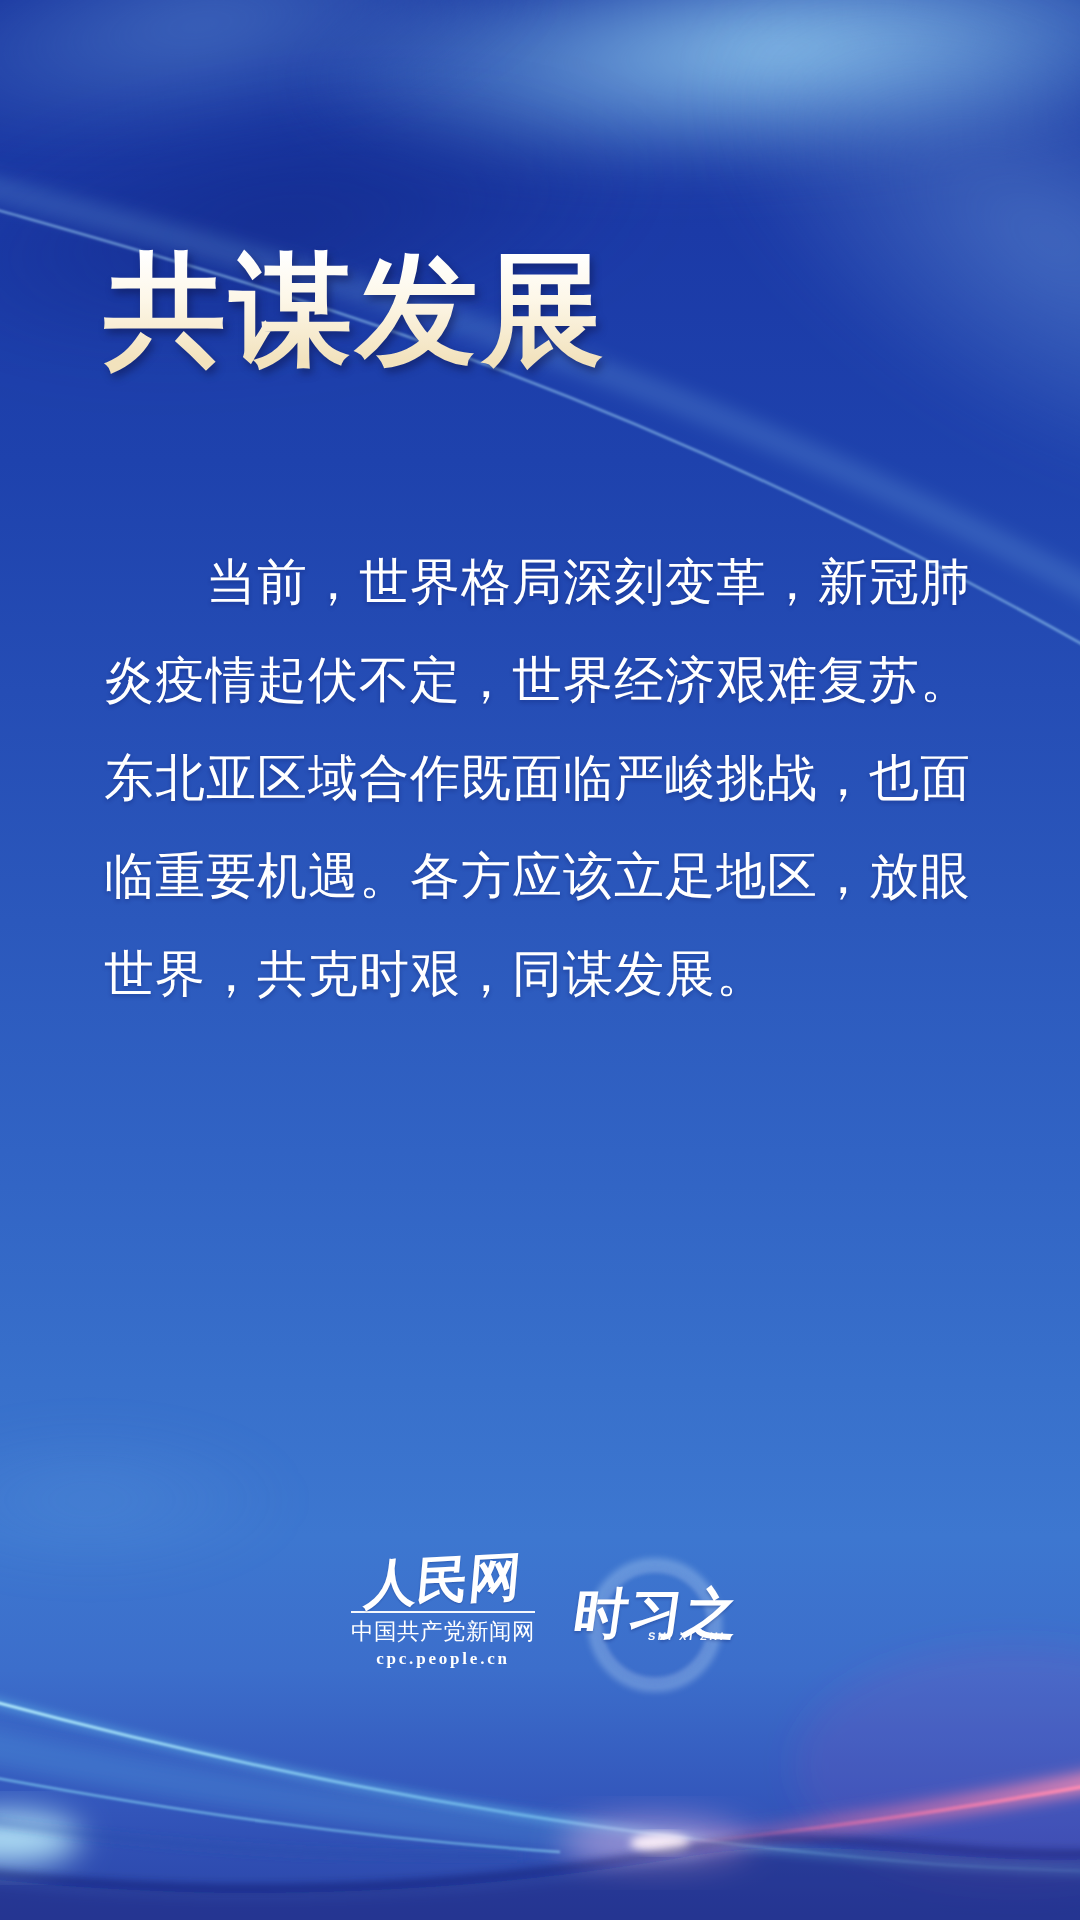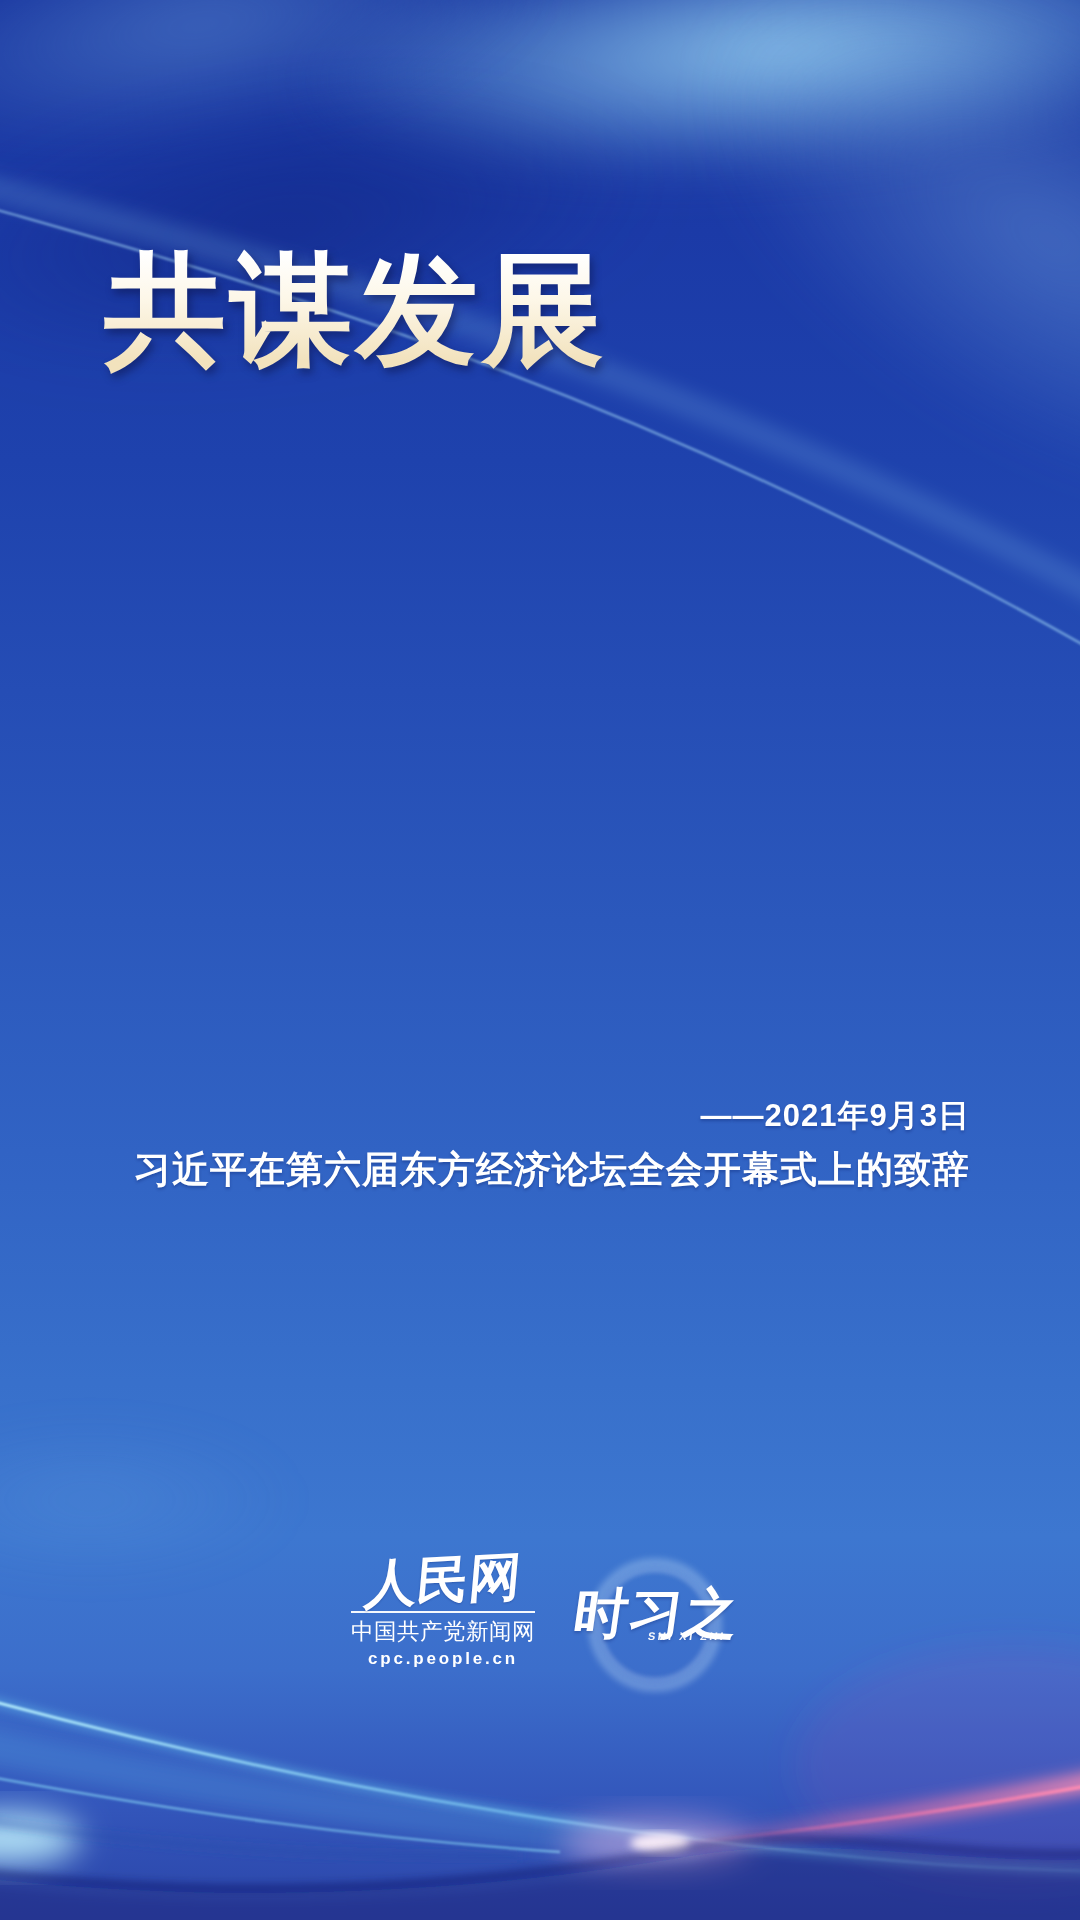--- a/index.html
+++ b/index.html
@@ -55,21 +55,21 @@
   .footer{position:absolute;left:0;top:1546px;width:1080px;height:160px;z-index:5;color:#fff;}
   .people-logo{position:absolute;left:348px;top:6px;width:190px;text-align:center;}
   .people-callig{
     font-size:52px;font-weight:700;line-height:56px;white-space:nowrap;
     font-family:"DejaVu Serif", serif;
     transform:rotate(-3deg) skewX(-8deg);
     text-shadow:0 1px 2px rgba(0,20,90,.25);
   }
   .people-rule{margin:3px auto 0 auto;width:184px;height:2px;background:rgba(255,255,255,.95);}
   .people-sitename{margin-top:3px;font-size:22.5px;font-weight:400;white-space:nowrap;letter-spacing:0.5px;}
-  .people-domain{margin-top:2px;font-size:17px;font-weight:700;letter-spacing:2.8px;white-space:nowrap;}
+  .people-domain{margin-top:2px;font-size:17px;font-weight:700;letter-spacing:2.8px;white-space:nowrap;font-family:Liberation Serif, serif;}
   .sxz-logo{position:absolute;left:560px;top:0px;width:200px;height:150px;}
   .sxz-ring{
     position:absolute;left:28px;top:12px;width:134px;height:134px;border-radius:50%;
     border:11px solid rgba(205,231,252,.30);
     filter:blur(3px);
   }
   .sxz-ring2{
     position:absolute;left:38px;top:22px;width:114px;height:114px;border-radius:50%;
     border:5px solid rgba(225,240,255,.18);
     filter:blur(2px);
@@ -138,25 +138,28 @@
     <ellipse cx="655" cy="1843" rx="95" ry="26" fill="rgba(255,190,230,0.45)" filter="url(#b16)"></ellipse>
     <ellipse cx="660" cy="1843" rx="30" ry="10" fill="rgba(255,242,250,0.9)" filter="url(#b4)"></ellipse>
 
     <path d="M -20 1820 C 150 1846, 330 1858, 520 1856" stroke="rgba(40,80,170,0.35)" stroke-width="8" fill="none" filter="url(#b4)"></path>
     <path d="M -20 1872 C 240 1902, 480 1888, 690 1848 C 830 1822, 960 1862, 1110 1852" stroke="rgba(8,18,70,0.5)" stroke-width="5" fill="none" filter="url(#b4)"></path>
     <path d="M -20 1878 C 240 1906, 480 1892, 690 1856 C 830 1832, 960 1868, 1110 1858 L 1110 1940 L -20 1940 Z" fill="rgba(18,28,105,0.38)" filter="url(#b8)"></path>
   </svg>
 
   <h1 class="title">共谋发展</h1>
 
+  <div class="quote">
+    <p class="indent">当前，世界格局深刻变革，新冠肺</p>
+    <p>炎疫情起伏不定，世界经济艰难复苏。</p>
+    <p>东北亚区域合作既面临严峻挑战，也面</p>
+    <p>临重要机遇。各方应该立足地区，放眼</p>
+    <p>世界，共克时艰，同谋发展。</p>
+  </div>
 
-  <div class="attribution">
-    <div class="date">——2021年9月3日</div>
-    <div class="source">习近平在第六届东方经济论坛全会开幕式上的致辞</div>
-  </div>
 
   <div class="footer">
     <div class="people-logo">
       <div class="people-callig">人民网</div>
       <div class="people-rule"></div>
       <div class="people-sitename">中国共产党新闻网</div>
       <div class="people-domain">cpc.people.cn</div>
     </div>
     <div class="sxz-logo">
       <div class="sxz-ring"></div>

